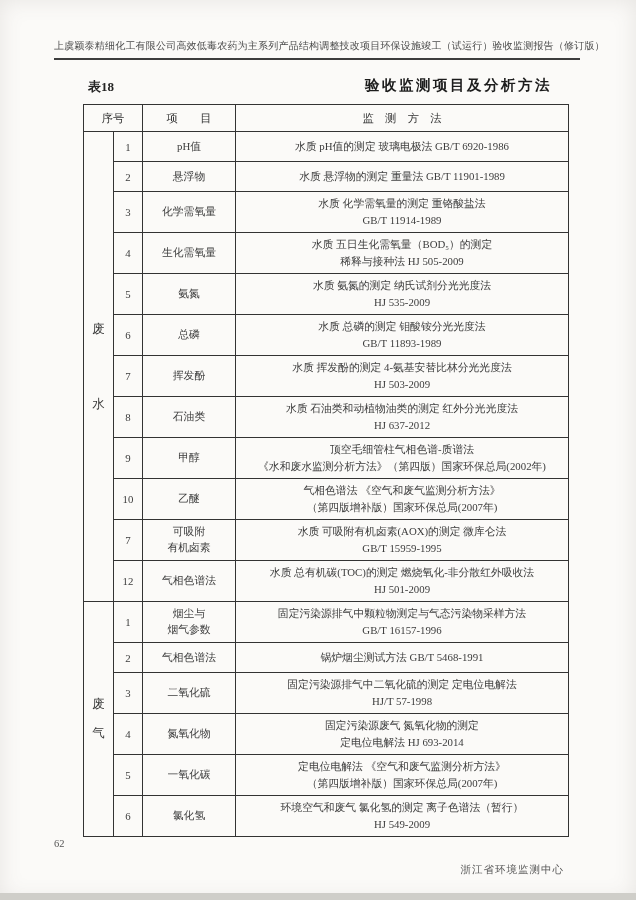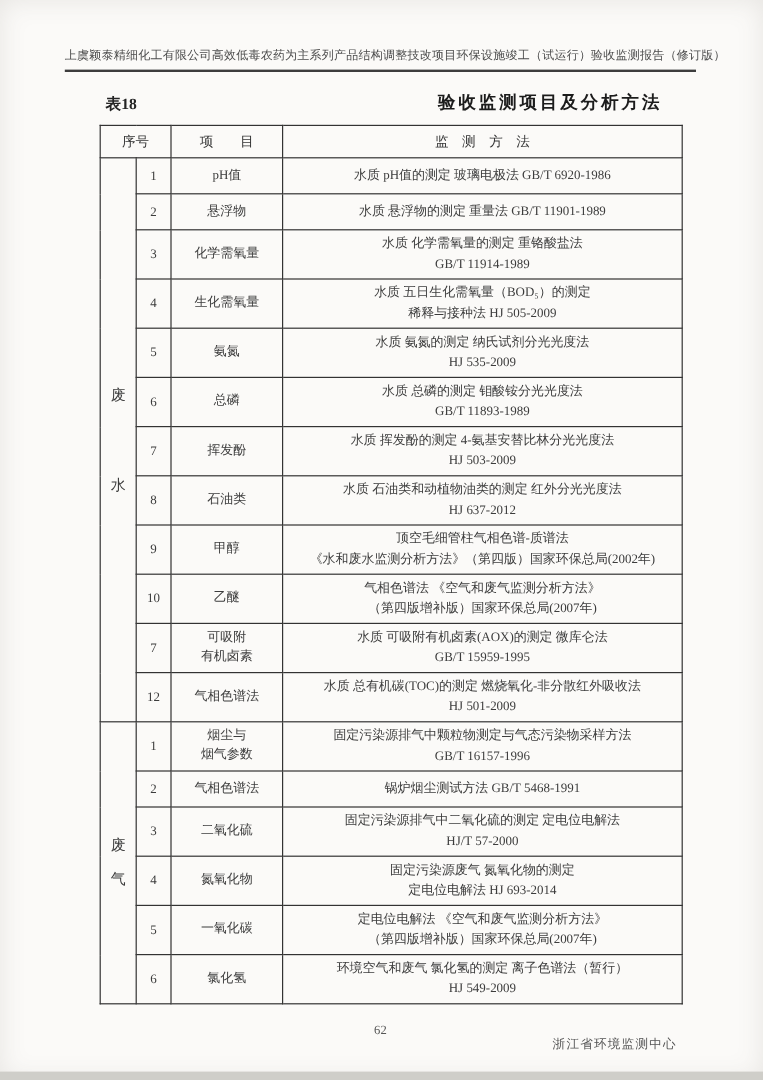--- a/index.html
+++ b/index.html
@@ -41,21 +41,21 @@
   td.no{font-size:10.5px;}
   td.item{font-size:11px;white-space:pre-line;line-height:1.45;}
   td.method{white-space:pre-line;line-height:1.55;}
   td.cat{padding:0;}
   .catwrap{display:flex;flex-direction:column;align-items:center;justify-content:center;
     height:100%;font-size:12.5px;color:#3a3a3a;}
   .gap-lg span + span{margin-top:58px;}
   .gap-sm span + span{margin-top:12px;}
 
   .footer{position:absolute;top:838px;left:54px;width:526px;height:16px;font-size:10.5px;color:#555;}
-  .page-number{position:absolute;left:0;right:0;text-align:center;margin-top:16px;}
+  .page-number{position:absolute;left:0;right:0;text-align:left;}
   .footer-org{position:absolute;right:16px;letter-spacing:1px;margin-top:25px;}
 </style>
 </head>
 <body>
 
 <div class="page">
   <div class="scan">
 
     <div class="running-header">上虞颖泰精细化工有限公司高效低毒农药为主系列产品结构调整技改项目环保设施竣工（试运行）验收监测报告（修订版）</div>
 
@@ -172,21 +172,21 @@
       </tr>
       <tr class="s">
         <td class="no">2</td>
         <td class="item">气相色谱法</td>
         <td class="method">锅炉烟尘测试方法 GB/T 5468-1991</td>
       </tr>
       <tr class="d">
         <td class="no">3</td>
         <td class="item">二氧化硫</td>
         <td class="method">固定污染源排气中二氧化硫的测定 定电位电解法
-HJ/T 57-2000</td>
+HJ/T 57-1998</td>
       </tr>
       <tr class="d">
         <td class="no">4</td>
         <td class="item">氮氧化物</td>
         <td class="method">固定污染源废气 氮氧化物的测定
 定电位电解法 HJ 693-2014</td>
       </tr>
       <tr class="d">
         <td class="no">5</td>
         <td class="item">一氧化碳</td>

